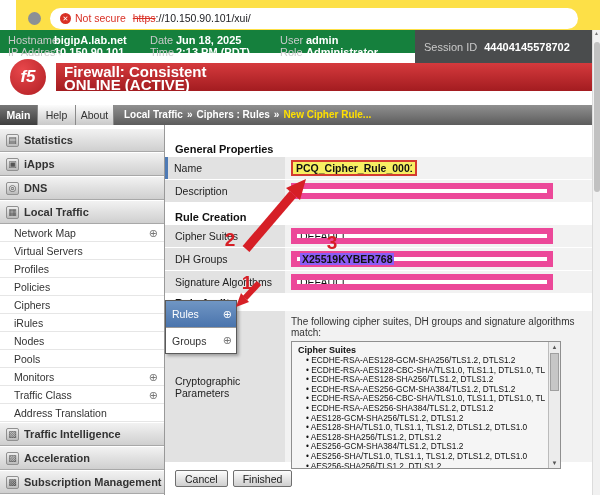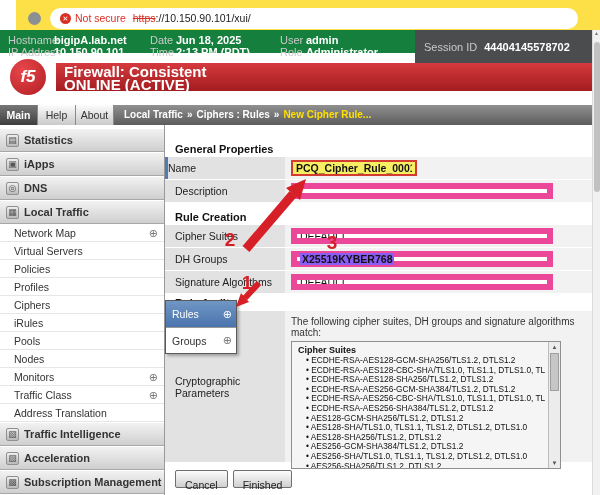--- a/index.html
+++ b/index.html
@@ -64,42 +64,42 @@
               font-size:10.5px; color:#333; position:relative; background:#fff; }
   .sub-plus { position:absolute; right:6px; top:0; color:#787878; font-size:11px; }
 
   
   .content { position:absolute; top:125px; left:165px; width:427px; height:370px; background:#fff; }
   .section-title { position:absolute; left:10px; font-size:11px; font-weight:bold; color:#111; }
   .tbl { position:absolute; left:0; width:427px; }
   .row { display:flex; width:427px; margin-bottom:1px; }
   .lbl { width:120px; min-height:22px; background:#e2e2e2; font-size:10.5px; color:#222;
          padding:5px 4px 0 10px; }
-  .req { border-left:3px solid #4e7ab5; padding-left:0; }
+  .req { border-left:3px solid #4e7ab5; padding-left:6px; }
   .val { flex:1; background:#f2f2f2; padding:3px 0 3px 6px; min-height:22px; display:flex; align-items:center; }
   .inp { height:16px; border:6px solid #ec4899; background:#fff; font-size:10.5px; padding:0 3px;
          font-family:inherit; color:#111; }
   .inp-name { width:126px; background:#f7ef63; border:2px solid #d43b30; font-weight:bold; }
   .inp-wide { width:262px; }
   .inp-dh { width:262px; display:flex; align-items:center; }
   .hl { background:#8b5cf6; padding:0 2px; font-weight:bold; }
   .lbl-tall { height:151px; display:flex; align-items:center; padding-top:0; }
   .val-tall { height:151px; display:block; }
   .crypto-intro { font-size:10px; color:#333; margin:2px 0 3px 0; }
   .crypto-box { position:relative; width:270px; height:128px; border:1px solid #8f8f8f; background:#f5f5f5;
                 padding:3px 15px 3px 6px; overflow:hidden; }
   .crypto-box-title { font-size:9px; font-weight:bold; color:#111; margin-bottom:1px; }
   .cipher-line { font-size:8.3px; line-height:9.6px; color:#111; white-space:nowrap; overflow:hidden; padding-left:8px; }
   .cipher-line::before { content:"•  "; }
   .vscroll { position:absolute; right:0; top:0; width:12px; height:100%; background:#ececec; border-left:1px solid #bbb; }
   .vscroll .arrow { display:block; width:100%; text-align:center; font-size:6px; color:#555; height:10px; line-height:10px; }
   .vscroll .arrow.bottom { position:absolute; bottom:0; left:0; }
   .vthumb { position:absolute; top:11px; left:1px; width:9px; height:38px; background:#c6c6c6; border:1px solid #9f9f9f; }
   .btn-row { position:absolute; left:10px; top:345px; display:flex; gap:5px; }
-  .btn { height:17px; padding:8px 9px; font-size:10.5px; color:#222; border:1px solid #6f6f6f;
+  .btn { height:17px; padding:1px 9px; font-size:10.5px; color:#222; border:1px solid #6f6f6f;
          background:linear-gradient(#fdfdfd,#cfcfcf); border-radius:2px; font-family:inherit; }
 
   
   .flyout { position:absolute; left:165px; top:300px; width:72px; border:1px solid #5a5a5a;
             box-shadow:2px 2px 3px rgba(0,0,0,.3); z-index:5; }
   .fly-item { height:26px; display:flex; align-items:center; justify-content:space-between;
               font-size:10.5px; padding:0 4px 0 6px; }
   .fly-rules { background:linear-gradient(#7096c4,#4a74ad); color:#fff; }
   .fly-groups { background:#fff; color:#333; border-top:1px solid #999; }
   .fly-plus { font-size:11px; }
@@ -183,26 +183,26 @@
     <div class="side-section">
       <span class="side-icon">▦</span>
       <span>Local Traffic</span>
     </div>
 
     <div class="sub-item">
       <span>Network Map</span>
       <span class="sub-plus">⊕</span>
     </div>
     <div class="sub-item"><span>Virtual Servers</span></div>
+    <div class="sub-item"><span>Profiles</span></div>
     <div class="sub-item"><span>Policies</span></div>
-    <div class="sub-item"><span>Profiles</span></div>
     <div class="sub-item"><span>Ciphers</span></div>
     <div class="sub-item"><span>iRules</span></div>
+    <div class="sub-item"><span>Nodes</span></div>
     <div class="sub-item"><span>Pools</span></div>
-    <div class="sub-item"><span>Nodes</span></div>
     <div class="sub-item">
       <span>Monitors</span>
       <span class="sub-plus">⊕</span>
     </div>
     <div class="sub-item">
       <span>Traffic Class</span>
       <span class="sub-plus">⊕</span>
     </div>
     <div class="sub-item"><span>Address Translation</span></div>
 

